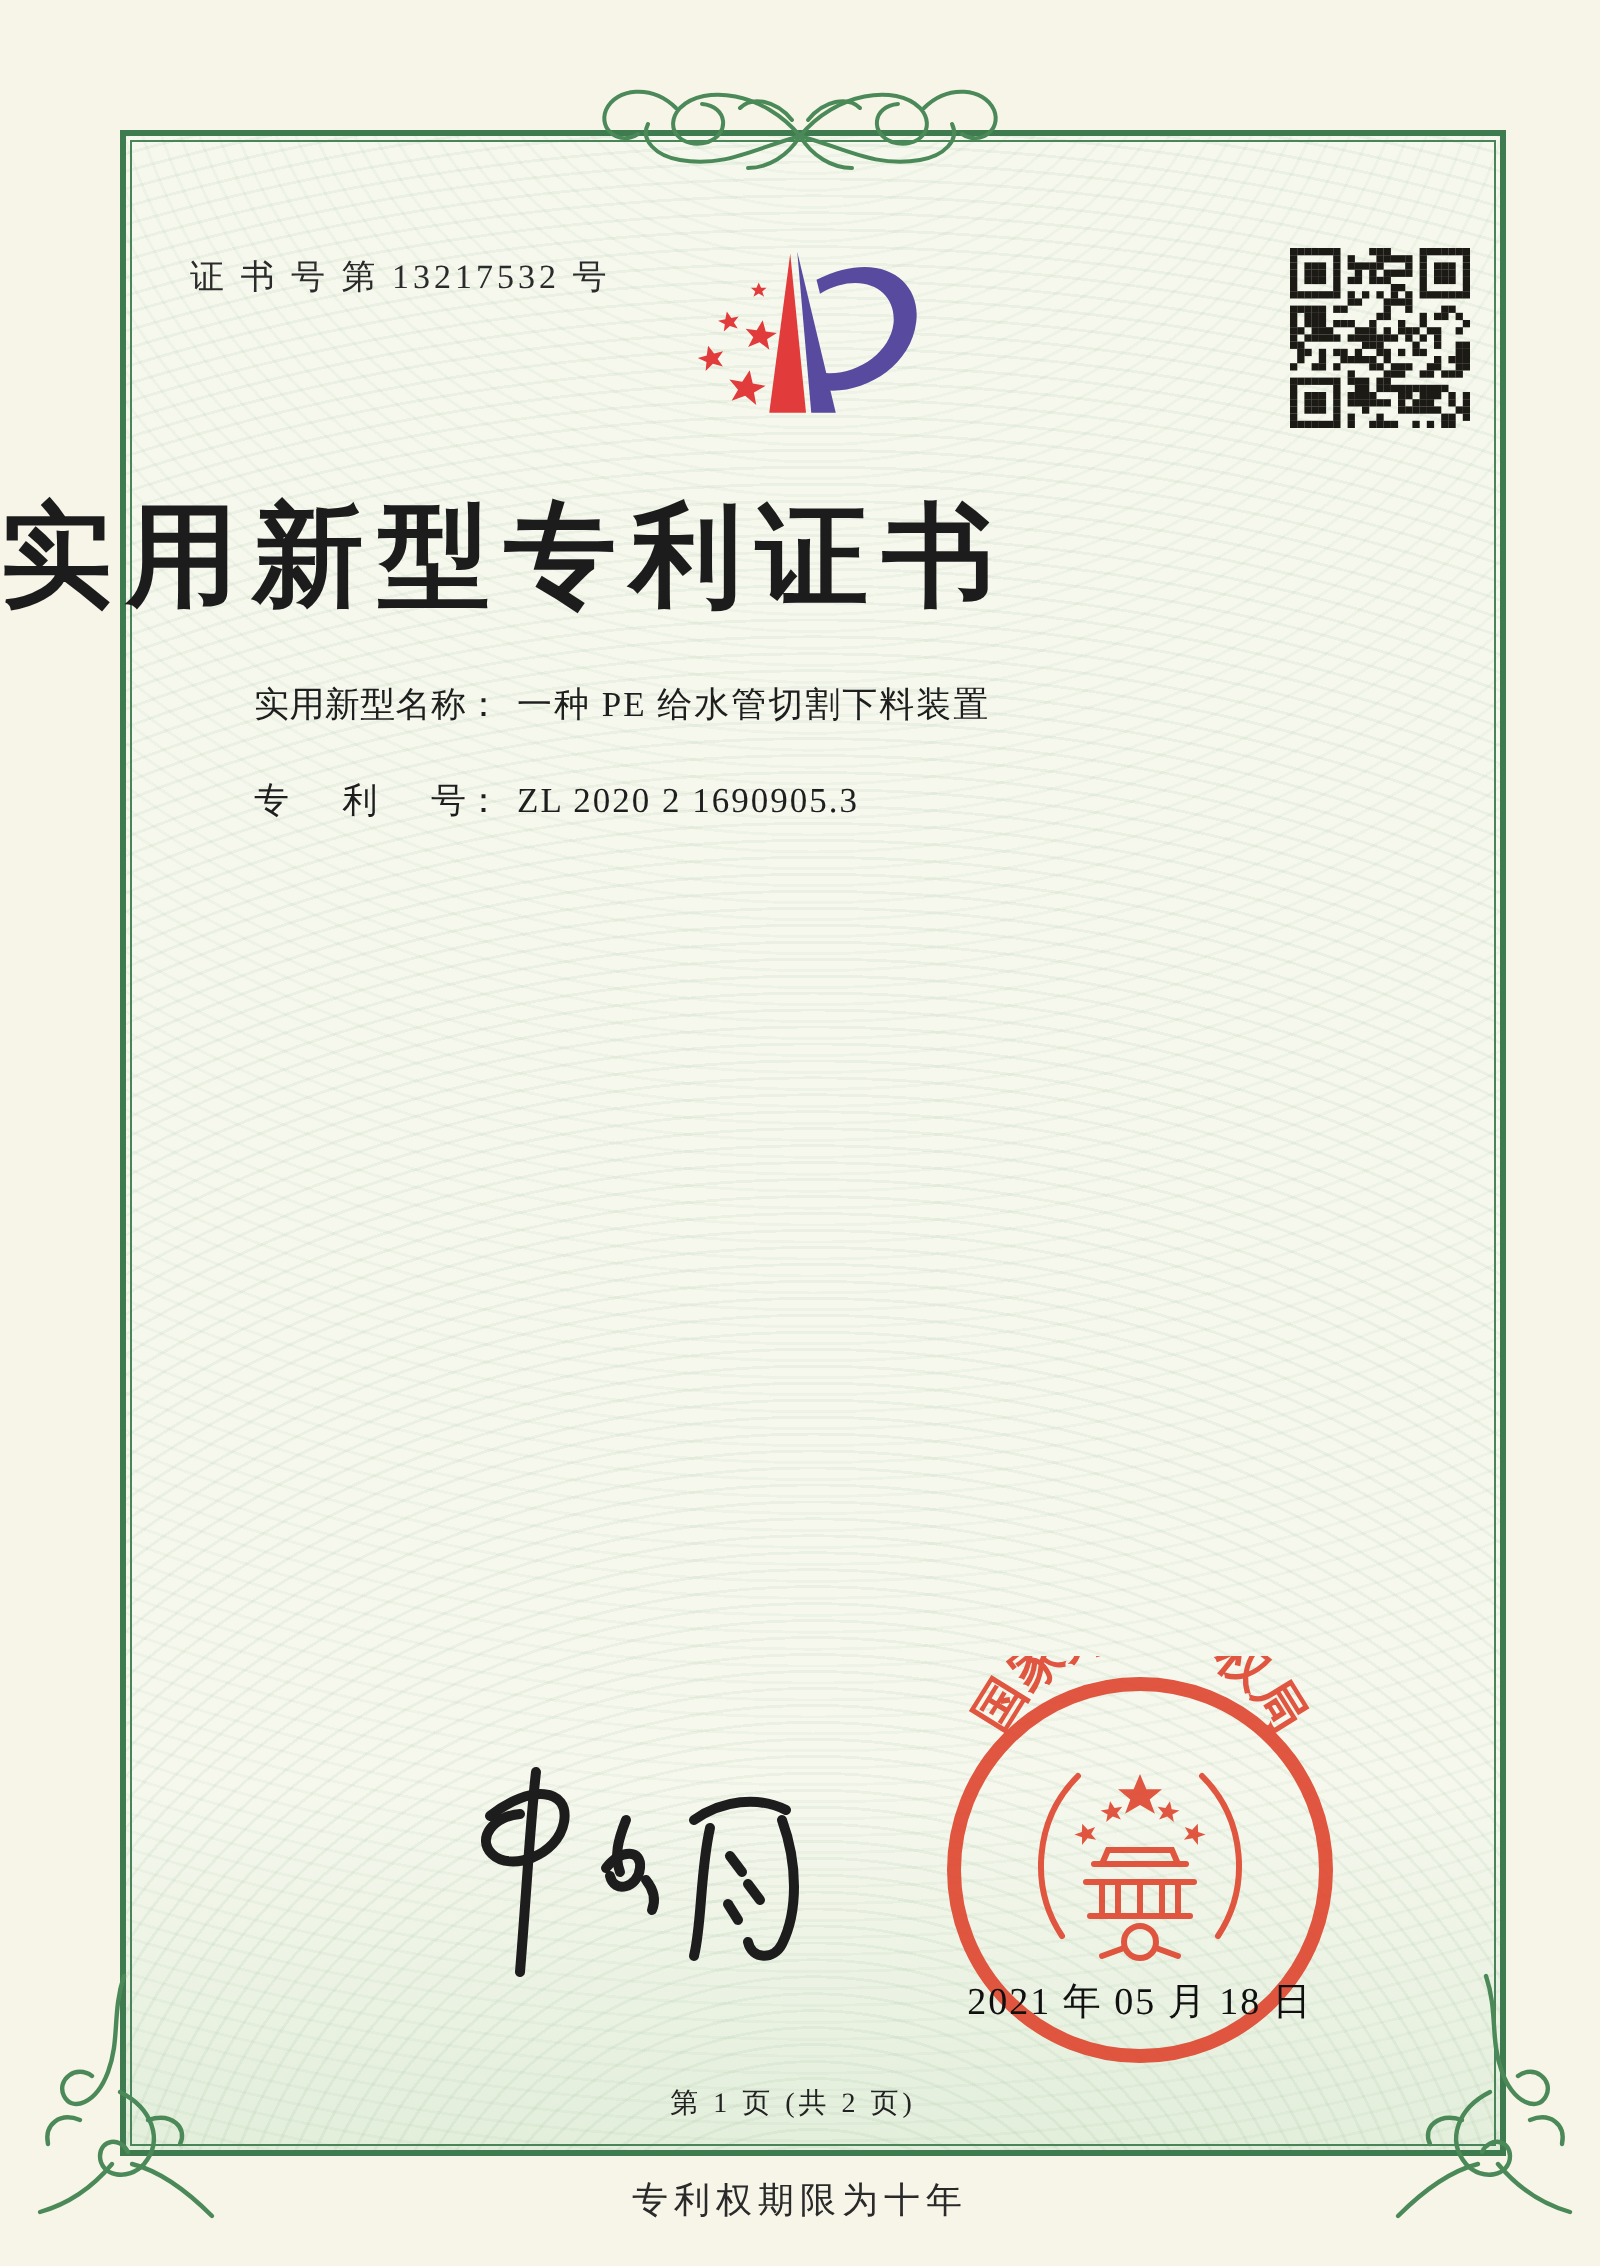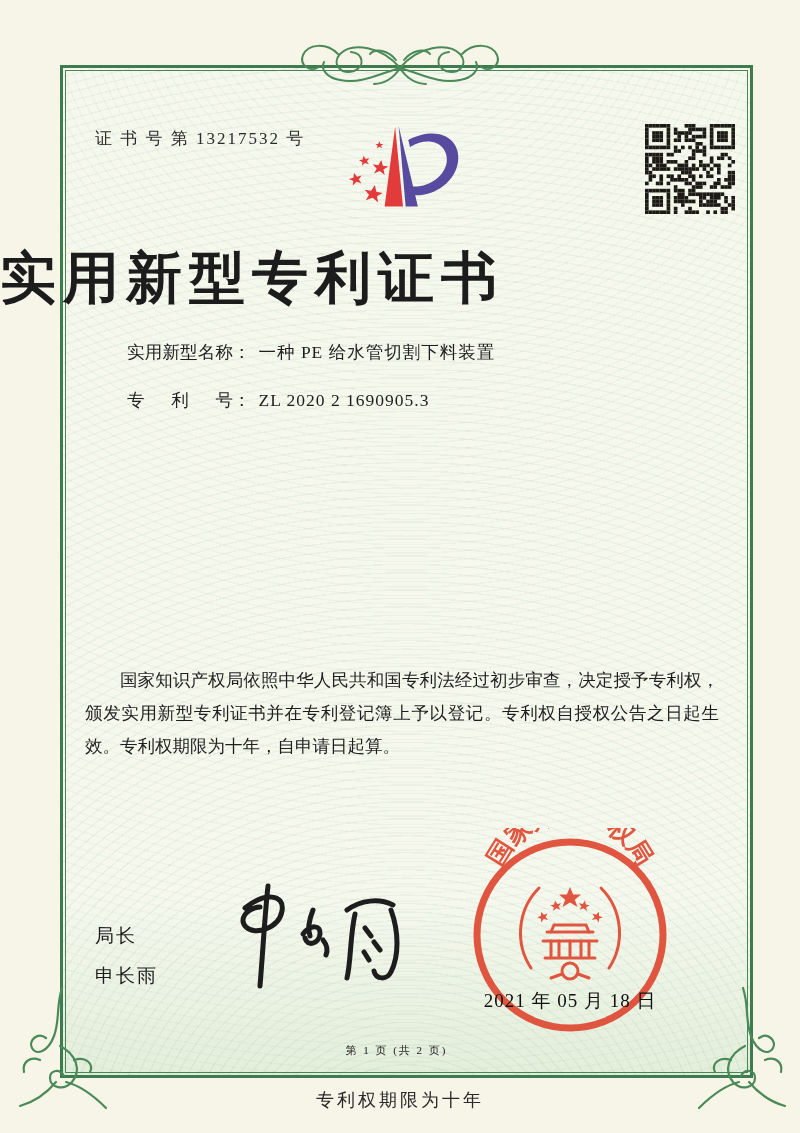--- a/index.html
+++ b/index.html
@@ -73,21 +73,21 @@
   
   .seal{position:absolute;left:463px;top:828px;width:214px;height:214px;opacity:.93;}
   .seal-date{
     position:absolute;left:463px;top:988px;width:214px;
     text-align:center;font-size:19px;letter-spacing:1px;color:#101010;
   }
 
   
   .page-num{
     position:absolute;left:0;top:1043px;width:793px;
-    text-align:center;font-size:11px;letter-spacing:2px;color:#222;
+    text-align:center;font-size:14px;letter-spacing:2px;color:#222;
   }
   .back-note{
     position:absolute;left:0;top:1088px;width:800px;
     text-align:center;font-size:18px;letter-spacing:3px;color:#2a2a2a;
   }
 
   
   .flourish-top{position:absolute;left:280px;top:34px;width:240px;height:60px;}
   .flourish-bl{position:absolute;left:16px;top:986px;width:95px;height:125px;}
   .flourish-br{position:absolute;left:694px;top:986px;width:95px;height:125px;transform:scaleX(-1);}
@@ -477,27 +477,22 @@
   <div class="fields">
     <div class="frow">
       <span class="flabel">实用新型名称</span><span class="fcolon">：</span><span class="fvalue">一种 PE 给水管切割下料装置</span>
     </div>
     <div class="frow">
       <span class="flabel">专利号</span><span class="fcolon">：</span><span class="fvalue">ZL 2020 2 1690905.3</span>
     </div>
   </div>
 
   <div class="paras">
-    <p>国家知识产权局依照中华人民共和国专利法经过初步审查，决定授予专利权，颁发实用新型专利证书并在专利登记簿上予以登记。专利权自授权公告之日起生效。专利权期限为十年，自申请日起算。</p>
   </div>
 
-  <div class="officials">
-    <div>局长</div>
-    <div>申长雨</div>
-  </div>
 
   <svg class="signature" viewBox="0 0 230 118" fill="none" stroke="#1d1d1d" stroke-width="5" stroke-linecap="round" stroke-linejoin="round">
     <path d="M40,30 C60,14 80,16 77,33 C74,50 50,58 41,49 C33,41 42,30 55,29"></path>
     <path d="M63,8 C60,34 58,72 55,108"></path>
     <path d="M108,32 C104,42 102,50 105,58"></path>
     <path d="M98,56 C106,46 116,47 115,56 C114,66 102,69 100,60"></path>
     <path d="M118,62 C122,67 123,72 121,77"></path>
     <path d="M142,32 C156,22 174,20 188,27"></path>
     <path d="M150,36 C145,58 146,84 142,100"></path>
     <path d="M186,32 C194,54 194,78 186,94 C182,102 171,102 169,93"></path>

